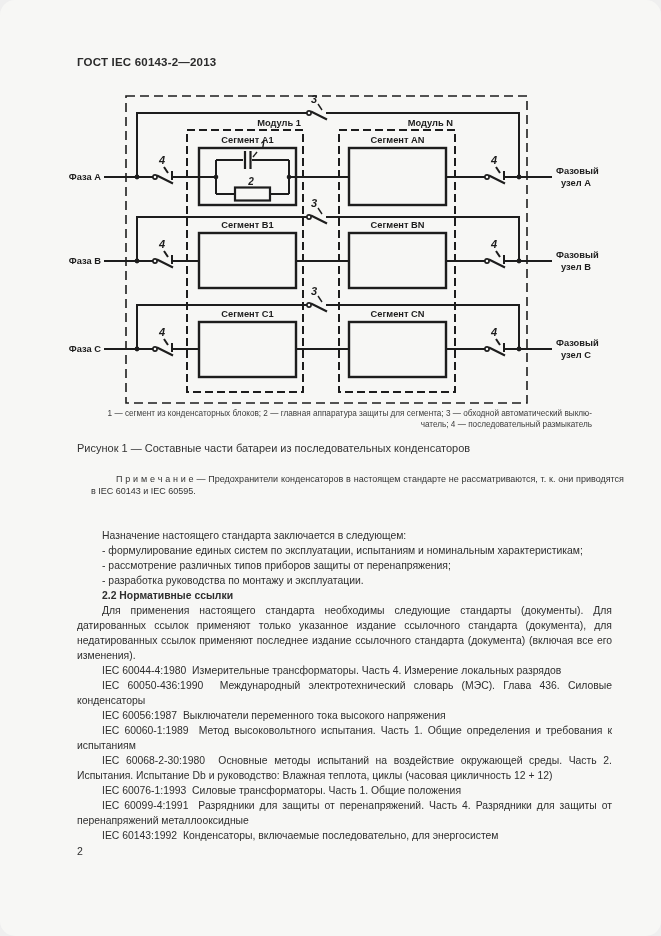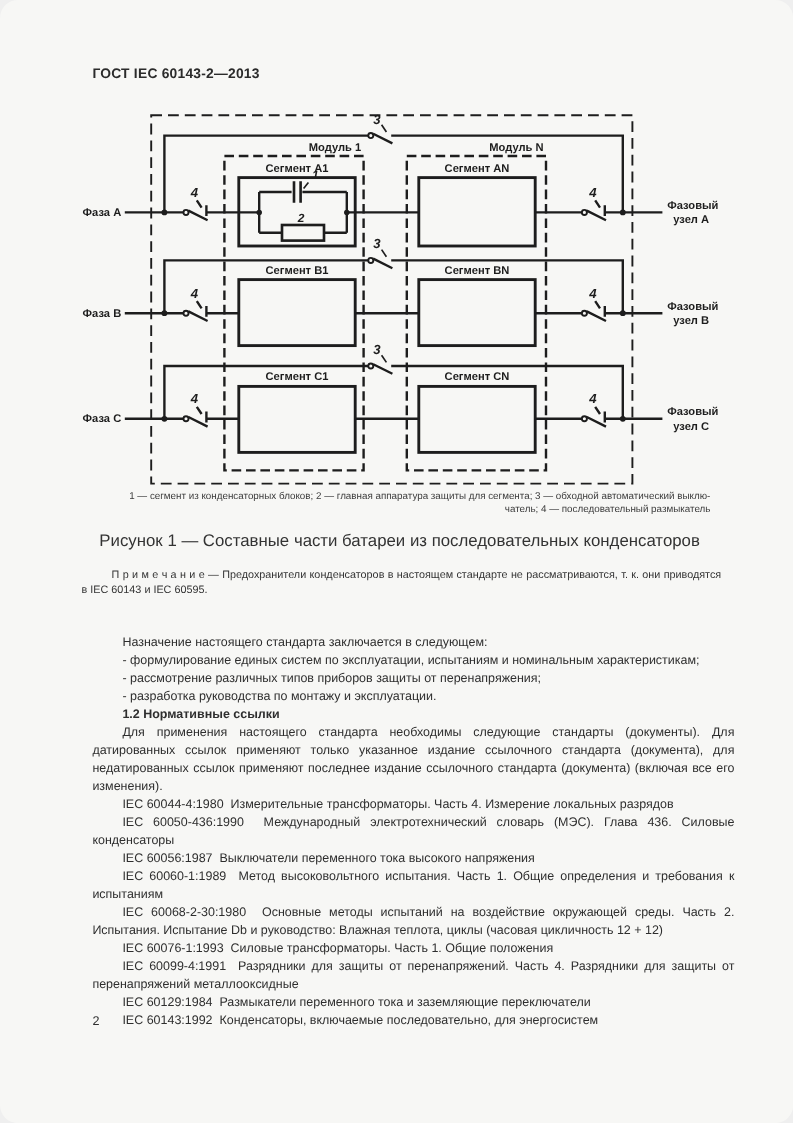--- a/index.html
+++ b/index.html
@@ -20,24 +20,24 @@
   svg text{font-family:"Liberation Sans","DejaVu Sans",sans-serif;fill:#1d1d1d;font-weight:bold;}
   svg .lbl{font-size:9.3px;}
   svg .num{font-size:11px;font-style:italic;}
   svg .numsm{font-size:10px;font-style:italic;}
   .legend{
     position:absolute;left:70px;top:409px;width:522px;
     font-size:8.2px;line-height:10.8px;text-align:right;color:#3c3c3c;
   }
   .fig-caption{
     position:absolute;left:77px;top:442px;width:512px;
-    font-size:14px;text-align:center;color:#333;
+    font-size:11px;color:#333;
   }
   .note{
-    position:absolute;left:68px;top:473px;width:533px;
+    position:absolute;left:91px;top:473px;width:533px;
     font-size:9px;line-height:12.4px;text-align:justify;text-indent:25px;color:#333;
   }
   .body-text{
     position:absolute;left:77px;top:504px;width:535px;
     font-size:10.4px;line-height:15px;color:#2e2e2e;margin-top:24px;
   }
   .body-text p{margin:0;text-indent:25px;}
   .body-text p.just{text-align:justify;}
   .body-text p.heading{font-weight:bold;}
   .page-number{
@@ -175,28 +175,27 @@
 
   <div class="fig-caption">Рисунок 1 — Составные части батареи из последовательных конденсаторов</div>
 
   <div class="note">П р и м е ч а н и е — Предохранители конденсаторов в настоящем стандарте не рассматриваются, т. к. они приводятся в IEC 60143 и IEC 60595.</div>
 
   <div class="body-text">
     <p>Назначение настоящего стандарта заключается в следующем:</p>
     <p>- формулирование единых систем по эксплуатации, испытаниям и номинальным характеристикам;</p>
     <p>- рассмотрение различных типов приборов защиты от перенапряжения;</p>
     <p>- разработка руководства по монтажу и эксплуатации.</p>
-    <p class="heading">1.2 Нормативные ссылки</p>
+    <p class="heading">2.2 Нормативные ссылки</p>
     <p class="just">Для применения настоящего стандарта необходимы следующие стандарты (документы). Для датированных ссылок применяют только указанное издание ссылочного стандарта (документа), для недатированных ссылок применяют последнее издание ссылочного стандарта (документа) (включая все его изменения).</p>
     <p class="just">IEC 60044-4:1980&nbsp; Измерительные трансформаторы. Часть 4. Измерение локальных разрядов</p>
     <p class="just">IEC 60050-436:1990&nbsp; Международный электротехнический словарь (МЭС). Глава 436. Силовые конденсаторы</p>
     <p class="just">IEC 60056:1987&nbsp; Выключатели переменного тока высокого напряжения</p>
     <p class="just">IEC 60060-1:1989&nbsp; Метод высоковольтного испытания. Часть 1. Общие определения и требования к испытаниям</p>
     <p class="just">IEC 60068-2-30:1980&nbsp; Основные методы испытаний на воздействие окружающей среды. Часть 2. Испытания. Испытание Db и руководство: Влажная теплота, циклы (часовая цикличность 12 + 12)</p>
     <p class="just">IEC 60076-1:1993&nbsp; Силовые трансформаторы. Часть 1. Общие положения</p>
     <p class="just">IEC 60099-4:1991&nbsp; Разрядники для защиты от перенапряжений. Часть 4. Разрядники для защиты от перенапряжений металлооксидные</p>
-    <p class="just">IEC 60129:1984&nbsp; Размыкатели переменного тока и заземляющие переключатели</p>
     <p class="just">IEC 60143:1992&nbsp; Конденсаторы, включаемые последовательно, для энергосистем</p>
   </div>
 
   <div class="page-number">2</div>
 
 </div>
 
 </body></html>

